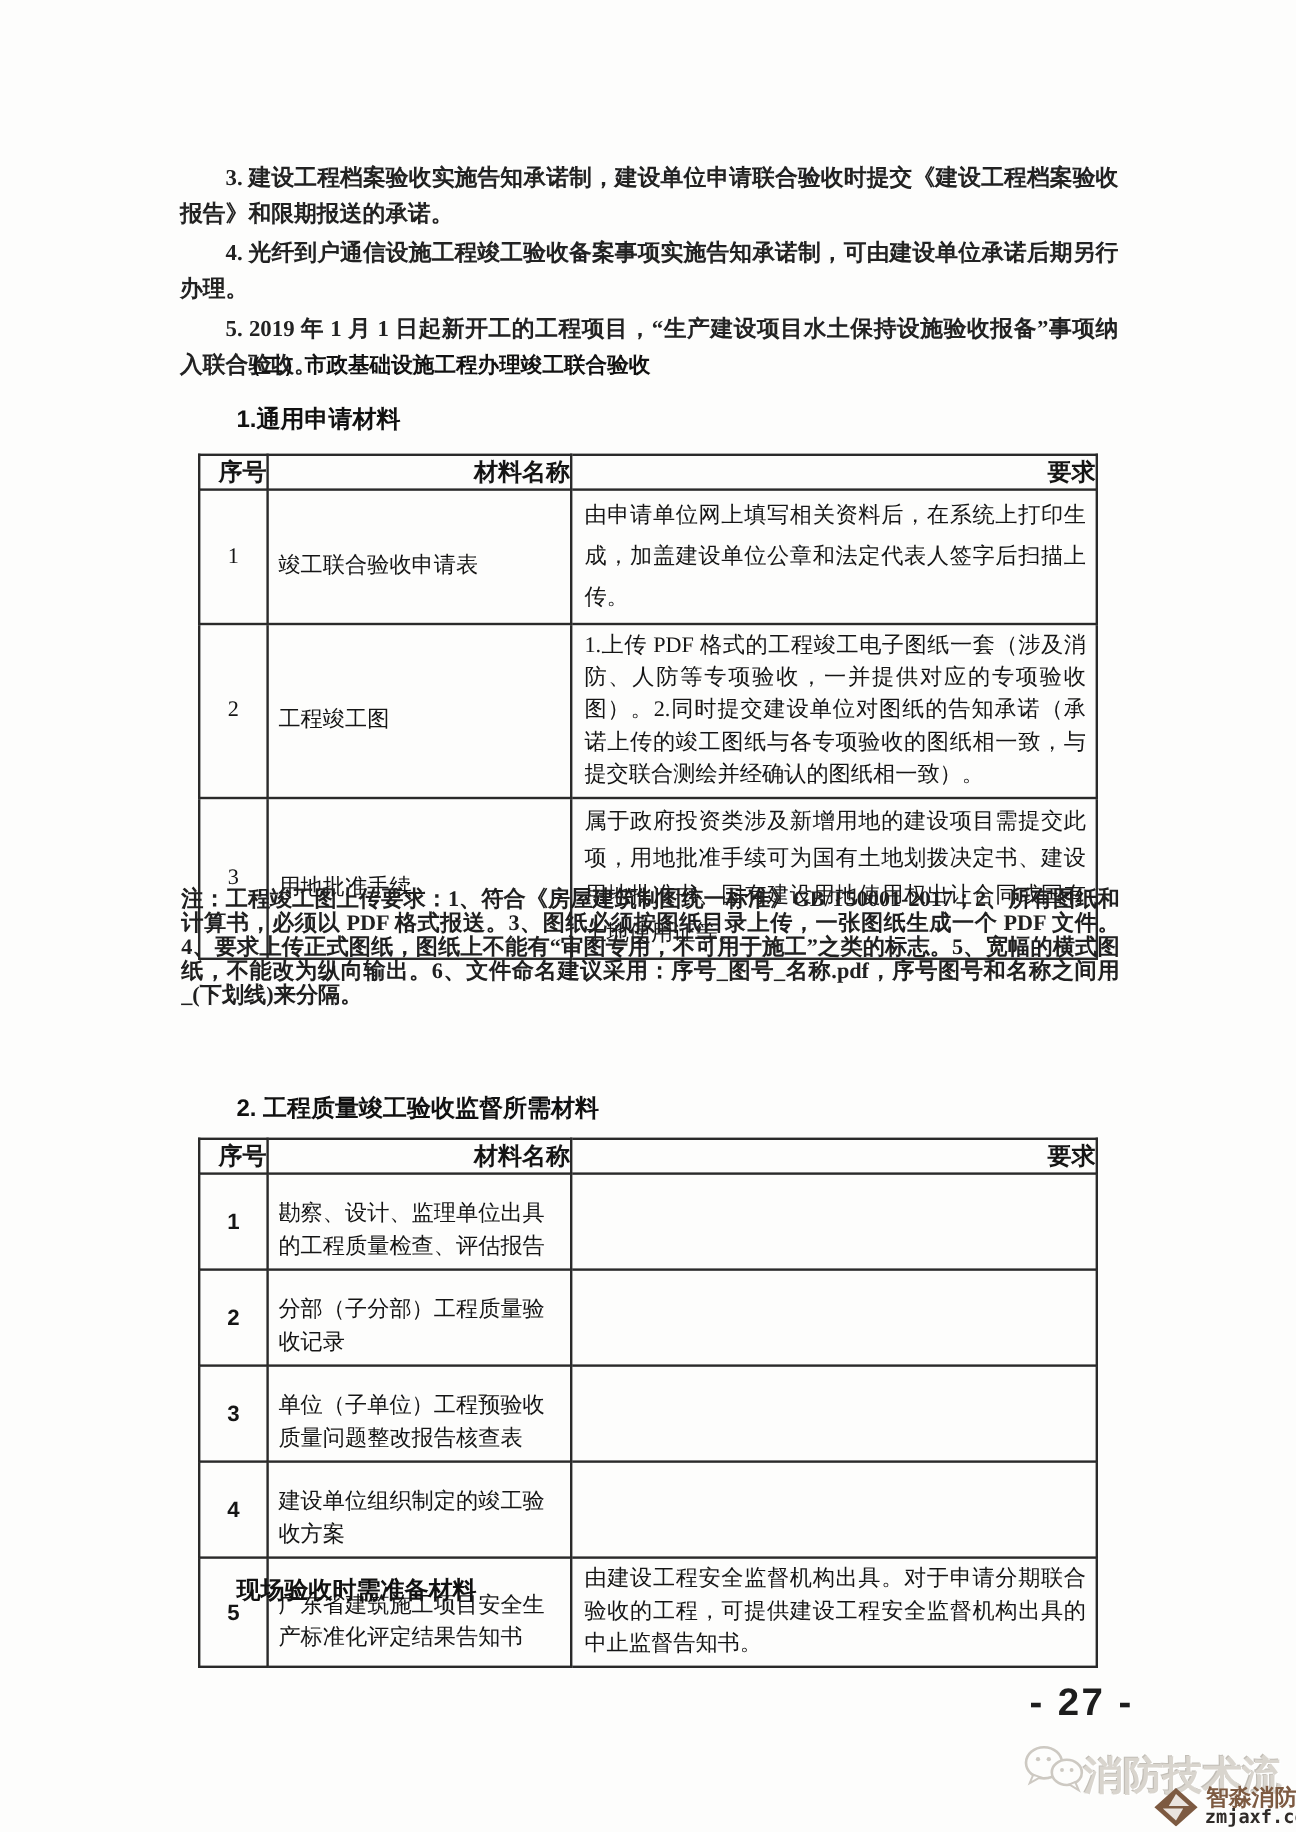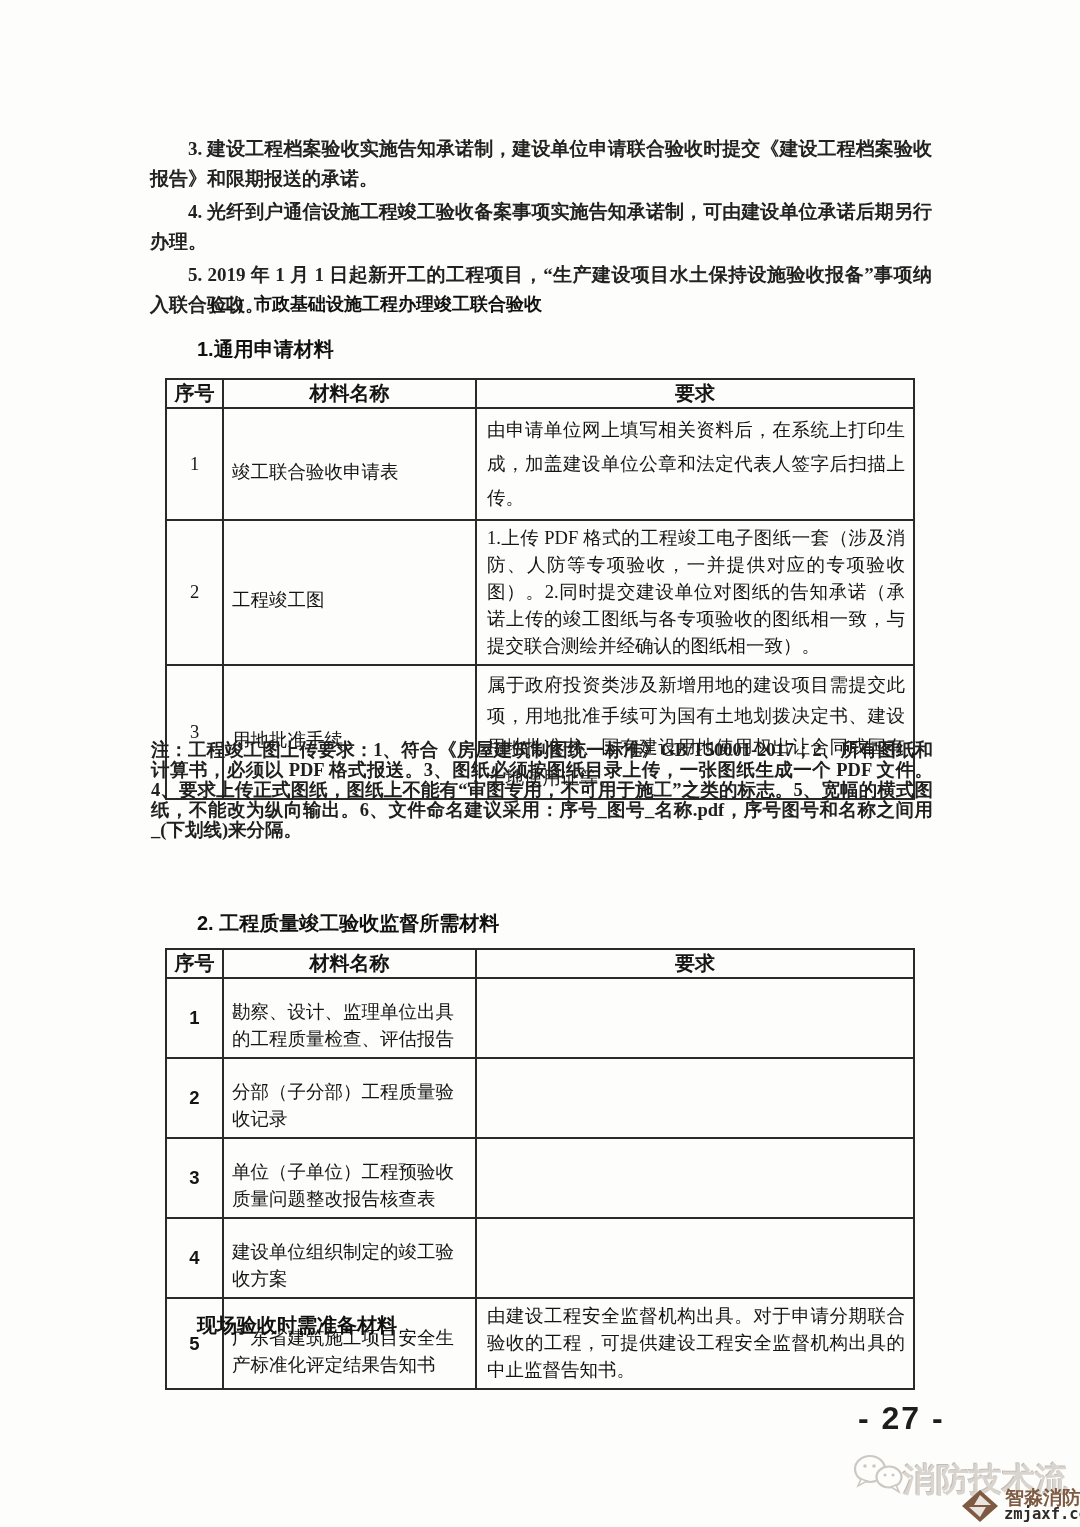--- a/index.html
+++ b/index.html
@@ -40,21 +40,21 @@
     font-size:18.5px; color:#151515;
   }
   .t1 { top:378px; }
   .t2 { top:948px; }
   table.doc td, table.doc th {
     border:2px solid #2a2a2a;
     vertical-align:middle;
     overflow:hidden;
   }
   table.doc th {
-    font-size:20px; font-weight:bold; text-align:center;
+    font-size:20px; font-weight:bold; text-align:right;
     height:25px;
     font-family:"Liberation Sans","DejaVu Sans",sans-serif;
   }
   .t2 th { height:45px; }
   td.no { text-align:center; }
   .t2 td.no { font-weight:bold; font-family:"Liberation Sans","DejaVu Sans",sans-serif; }
   td.name { padding:20px 6px 4px 8px; line-height:27px; text-align:left; }
   td.req  { padding:4px 8px 4px 10px; line-height:31px; text-align:justify; }
   td.req.tight { line-height:27px; }
   tr.h74  td { height:74px; }

